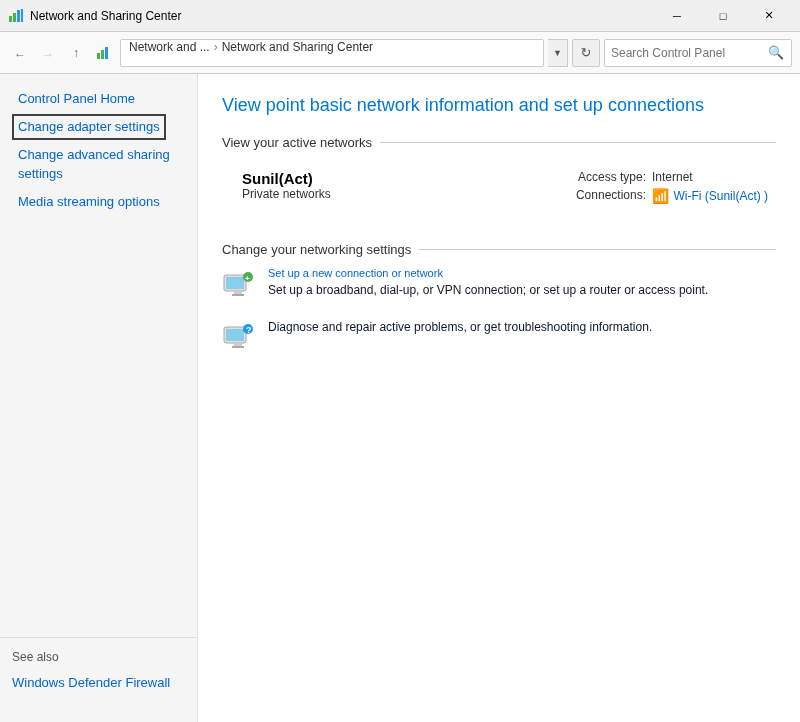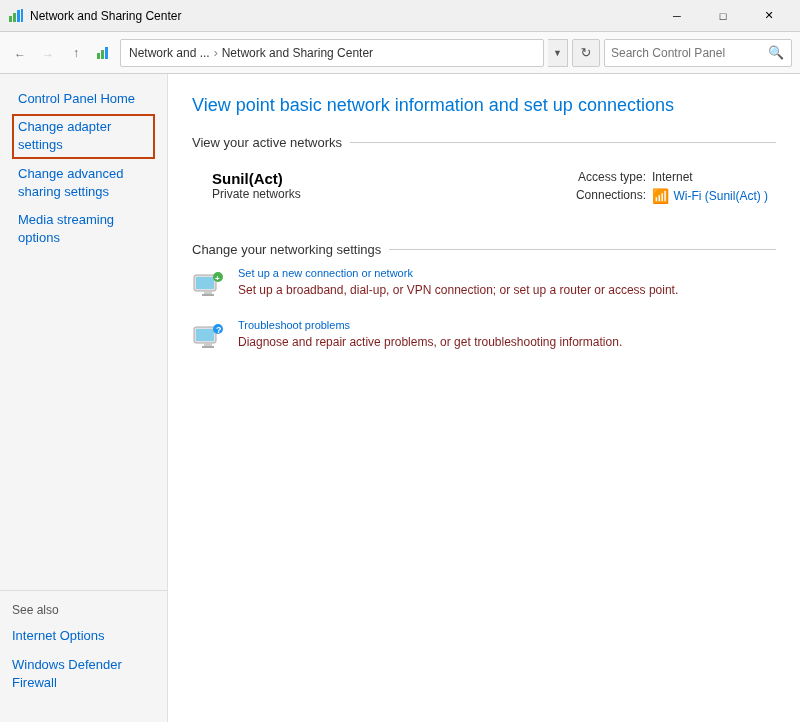--- a/index.html
+++ b/index.html
@@ -51,21 +51,20 @@
       background: transparent; border: none; cursor: pointer;
       color: #666; font-size: 12px; border-radius: 2px;
     }
     .nav-btn.disabled { color: #ccc; cursor: default; }
     .address-path {
       flex: 1;
       background: #fff;
       border: 1px solid #ccc;
       height: 28px;
       display: flex;
-      align-items: center;
       padding: 0 8px;
       font-size: 12px;
       border-radius: 2px;
     }
     .address-path-item { color: #333; }
     .address-path-sep { color: #888; margin: 0 4px; }
     .address-path-current { color: #333; font-weight: normal; }
     .address-dropdown {
       width: 20px; height: 28px;
       border: 1px solid #ccc; border-left: none;
@@ -96,21 +95,21 @@
 
     
     .main-container {
       display: flex;
       height: calc(722px - 32px - 42px);
       background: #fff;
     }
 
     
     .sidebar {
-      width: 168px;
+      width: 198px;
       background: #f5f5f5;
       border-right: 1px solid #e0e0e0;
       padding: 12px 0;
       display: flex;
       flex-direction: column;
     }
     .sidebar-nav {
       padding: 0 12px;
       flex: 1;
     }
@@ -118,21 +117,21 @@
       display: block;
       color: #0066cc;
       text-decoration: none;
       font-size: 13px;
       padding: 4px 6px;
       margin-bottom: 2px;
       cursor: pointer;
       line-height: 1.4;
     }
     .sidebar-link.highlighted {
-      border: 2px solid #c2410c;
+      border: 2px solid #404040;
       color: #0066cc;
       padding: 2px 4px;
       display: inline-block;
     }
     .sidebar-section-bottom {
       padding: 12px;
       border-top: 1px solid #ddd;
       margin-top: auto;
     }
     .see-also-label {
@@ -223,21 +222,21 @@
     .settings-item-link {
       color: #0066cc;
       text-decoration: none;
       font-size: 11px;
       cursor: pointer;
       display: block;
       margin-bottom: 3px;
     }
     .settings-item-desc {
       font-size: 12px;
-      color: #7f1d1d;
+      color: #0f172a;
       line-height: 1.4;
       text-align: right;
     }
   </style>
 </head>
 <body>
 
 <div class="title-bar">
   <div class="title-bar-icon">
     <svg width="16" height="16" viewBox="0 0 16 16">
@@ -288,21 +287,20 @@
   <div class="sidebar">
     <div class="sidebar-nav">
       <a class="sidebar-link">Control Panel Home</a>
       <a class="sidebar-link highlighted">Change adapter settings</a>
       <a class="sidebar-link">Change advanced sharing settings</a>
       <a class="sidebar-link">Media streaming options</a>
     </div>
 
     <div class="sidebar-section-bottom">
       <div class="see-also-label">See also</div>
-      <a class="sidebar-link" style="padding-left:0;">Internet Options</a>
       <a class="sidebar-link" style="padding-left:0;">Windows Defender Firewall</a>
     </div>
   </div>
 
   <div class="content">
     <div class="page-title">View point basic network information and set up connections</div>
 
     <div class="section-header">
       <span>View your active networks</span>
     </div>
@@ -355,19 +353,18 @@
           <svg width="32" height="32" viewBox="0 0 32 32">
             <rect x="2" y="8" width="22" height="16" rx="2" fill="#e0e0e0" stroke="#aaa" stroke-width="1"></rect>
             <rect x="4" y="10" width="18" height="12" fill="#87ceeb"></rect>
             <rect x="12" y="24" width="8" height="3" fill="#ccc"></rect>
             <rect x="10" y="27" width="12" height="2" fill="#aaa"></rect>
             <circle cx="26" cy="10" r="5" fill="#2196F3"></circle>
             <text x="24" y="14" font-size="9" fill="white" font-weight="bold">?</text>
           </svg>
         </div>
         <div class="settings-item-content">
-          <a class="settings-item-link">Troubleshoot problems</a>
           <div class="settings-item-desc">Diagnose and repair active problems, or get troubleshooting information.</div>
         </div>
       </div>
     </div>
   </div>
 </div>
 
 </body></html>

